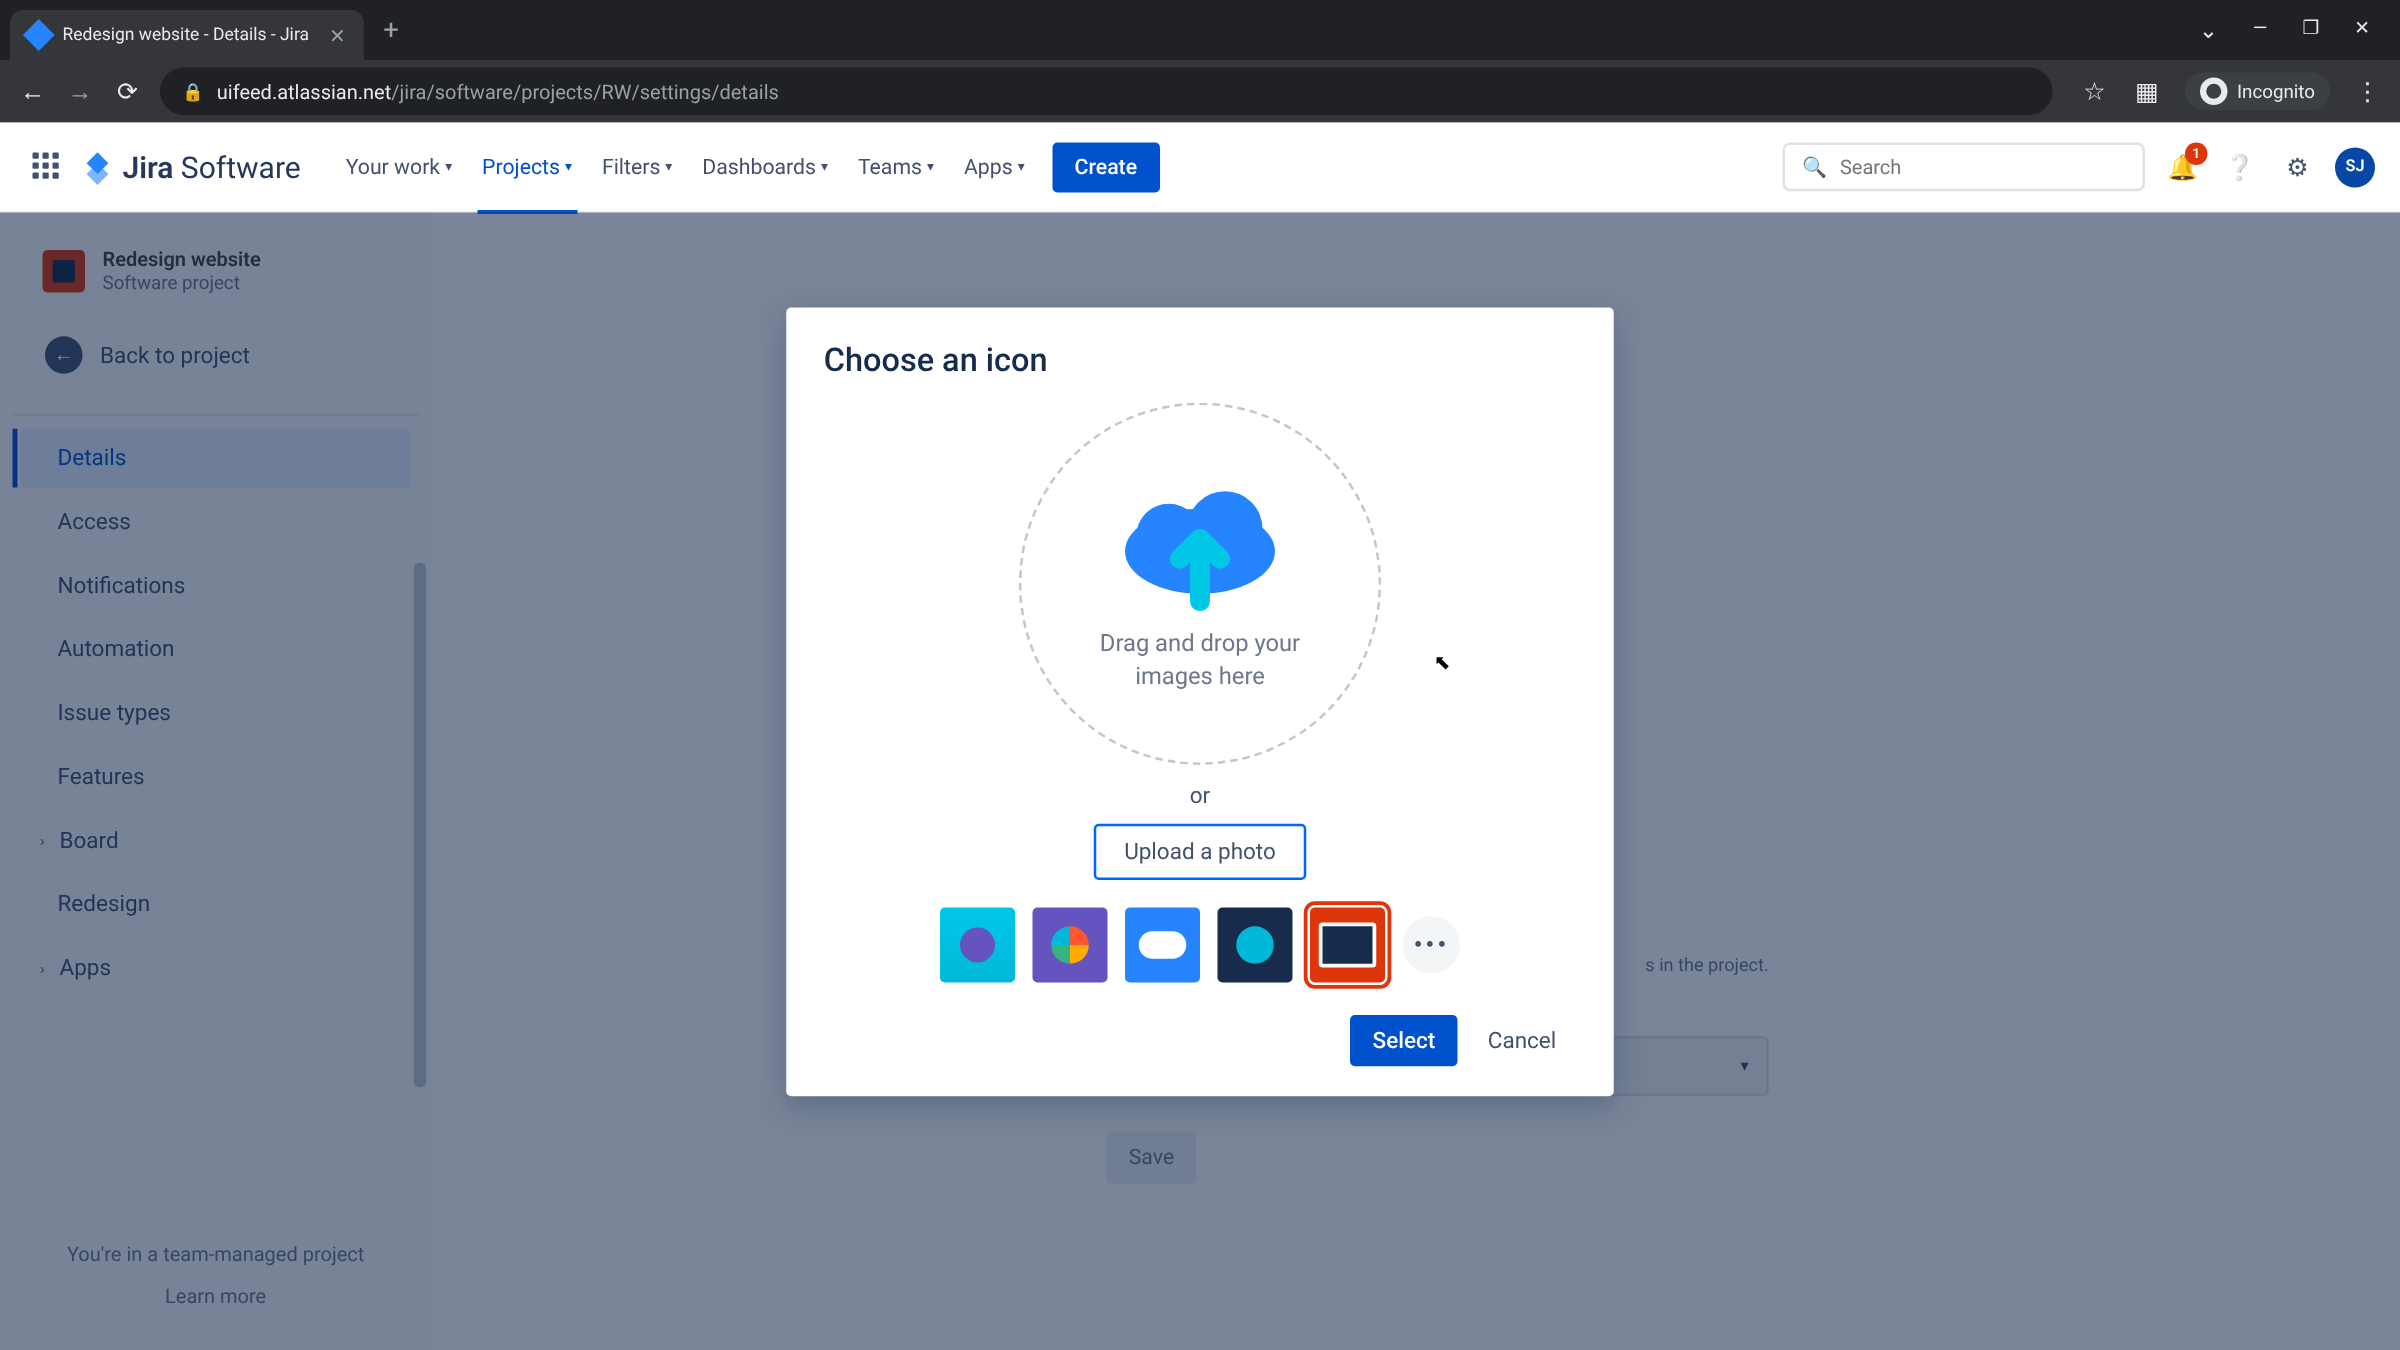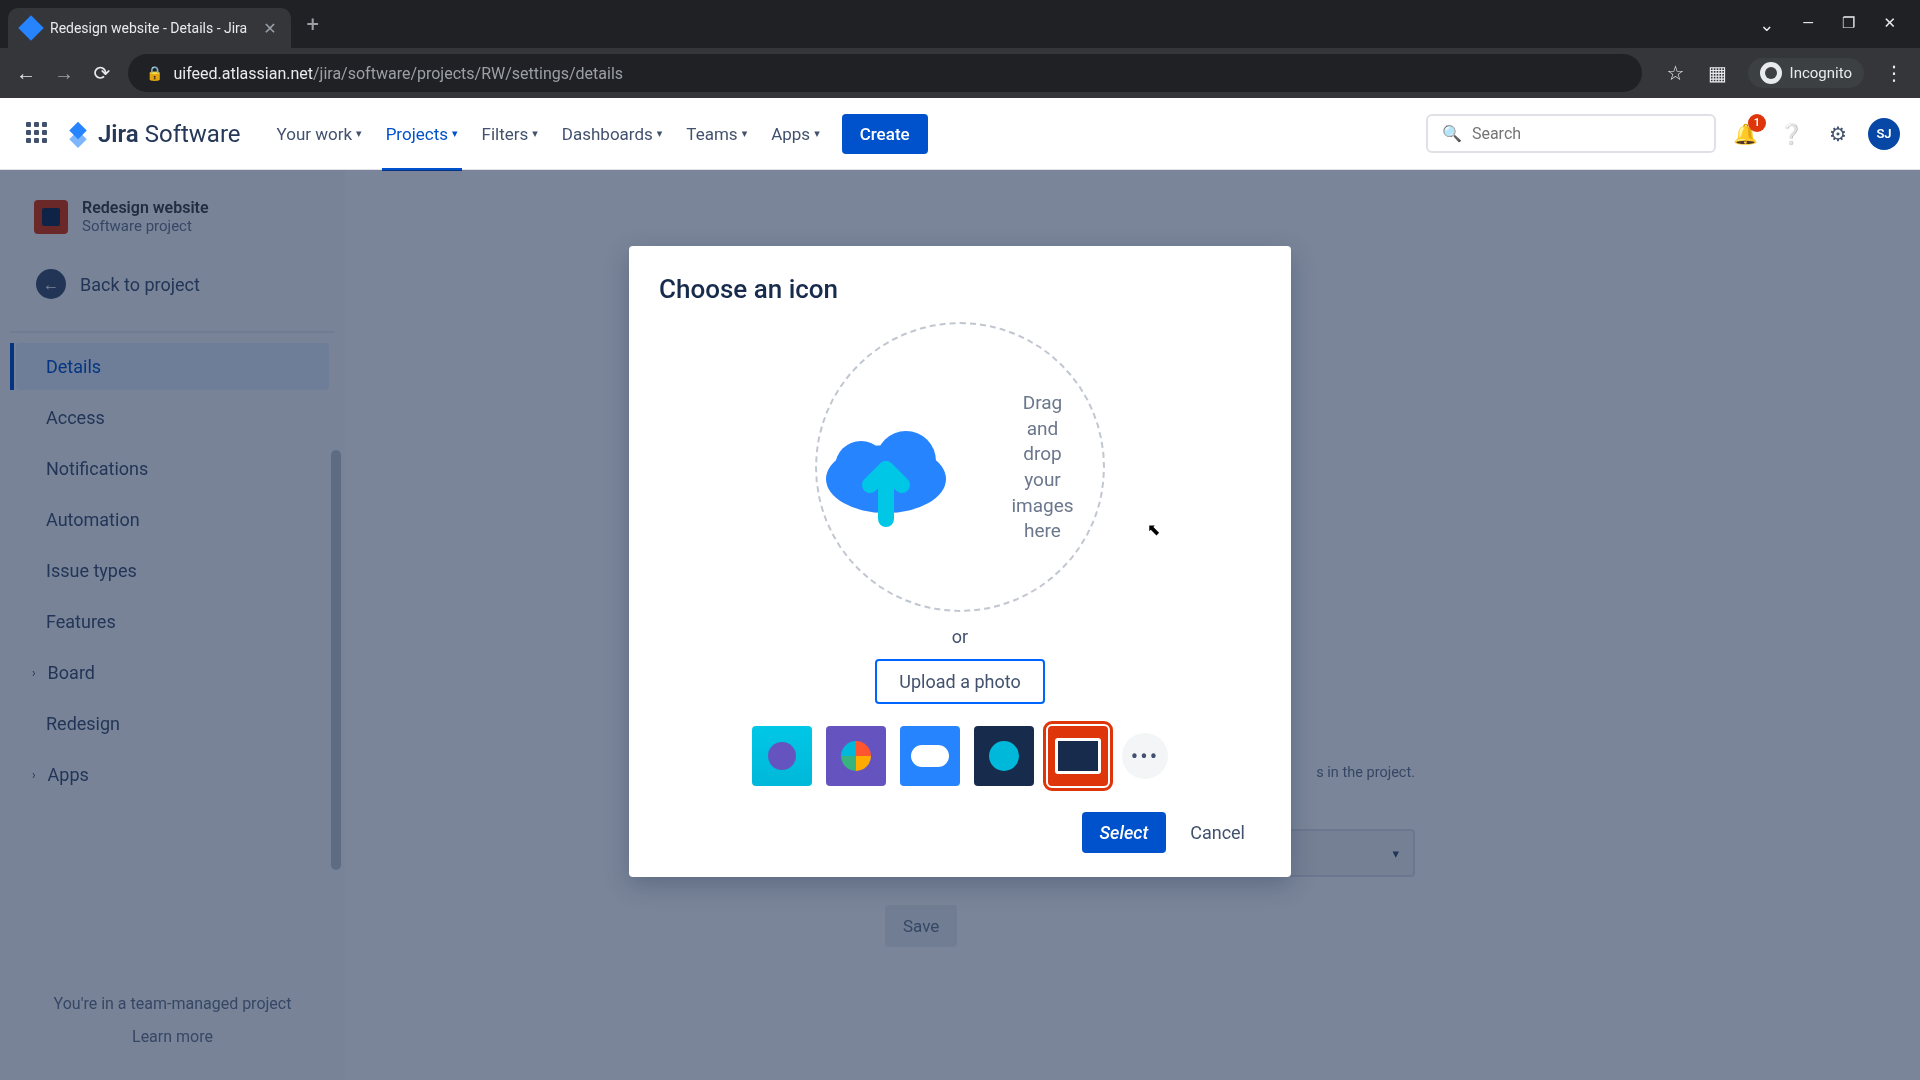--- a/index.html
+++ b/index.html
@@ -78,32 +78,32 @@
 .ff-input { width: 100%; height: 48px; border: 2px solid #dfe1e6; border-radius: 4px; padding: 0 14px; font-size: 16px; color: #172b4d; background: #fafbfc; }
 .ff-select { width: 100%; height: 48px; border: 2px solid #dfe1e6; border-radius: 4px; padding: 0 14px; font-size: 17px; color: #172b4d; background: #f4f5f7; display: flex; align-items: center; justify-content: space-between; cursor: pointer; }
 .ff-select .caret { color: #42526e; font-size: 13px; }
 .ff-help { font-size: 14.5px; color: #6b778c; margin-top: 6px; }
 .save-btn { background: rgba(9,30,66,0.08); color: #6b778c; border: none; border-radius: 4px; padding: 11px 18px; font-size: 17px; margin-top: 28px; cursor: not-allowed; }
 
 
 .overlay { position: absolute; inset: 0; background: rgba(9,30,66,0.54); display: flex; align-items: flex-start; justify-content: center; padding-top: 76px; }
 .modal { width: 662px; background: #fff; border-radius: 4px; box-shadow: 0 8px 24px rgba(9,30,66,0.25); padding: 28px 30px 24px 30px; }
 .modal-title { font-size: 26px; font-weight: 500; color: #172b4d; margin-bottom: 18px; }
-.dropzone { width: 290px; height: 290px; margin: 0 auto 14px auto; border: 2.5px dashed #c1c7d0; border-radius: 50%; display: flex; flex-direction: row; align-items: center; justify-content: center; gap: 25px; text-align: center; }
+.dropzone { width: 290px; height: 290px; margin: 0 auto 14px auto; border: 2.5px dashed #c1c7d0; border-radius: 50%; display: flex; flex-direction: column; align-items: center; justify-content: center; gap: 25px; text-align: center; }
 .cloud { width: 140px; height: 90px; position: relative; margin-bottom: 6px; }
 .cloud svg { width: 140px; height: 110px; }
 .drop-text { font-size: 19px; color: #6b778c; line-height: 1.35; padding: 0 30px; }
 .or-text { text-align: center; font-size: 18px; color: #42526e; margin-bottom: 12px; }
 .upload-btn { display: block; margin: 0 auto 22px auto; background: #fff; border: 2px solid #0065ff; color: #42526e; font-size: 18px; padding: 10px 22px; border-radius: 4px; cursor: pointer; }
 .icon-grid { display: flex; align-items: center; justify-content: center; gap: 14px; margin-bottom: 26px; }
 .icon-opt { width: 60px; height: 60px; border-radius: 4px; cursor: pointer; position: relative; display: flex; align-items: center; justify-content: center; }
 .icon-opt.selected { outline: 3px solid #de350b; outline-offset: 2px; }
 .more-btn { width: 46px; height: 46px; border-radius: 50%; background: #f4f5f7; display: flex; align-items: center; justify-content: center; cursor: pointer; font-size: 22px; color: #42526e; letter-spacing: 2px; }
 .modal-actions { display: flex; justify-content: flex-end; gap: 8px; }
-.btn-primary { background: #0052cc; color: #fff; border: none; border-radius: 4px; padding: 10px 18px; font-size: 18px; font-weight: 500; cursor: pointer; font-style: italic; }
+.btn-primary { background: #0052cc; color: #fff; border: none; border-radius: 4px; padding: 10px 18px; font-size: 18px; font-weight: 500; cursor: pointer; }
 .btn-plain { background: transparent; color: #42526e; border: none; border-radius: 4px; padding: 10px 16px; font-size: 18px; cursor: pointer; }
 
 
 .ic1 { background: linear-gradient(#00c7e6,#00b8d9); }
 .ic1::after { content:""; width:28px; height:28px; background:#6554c0; border-radius:50%; position:relative; display:block; margin:0 auto; }
 .ic2 { background: #6554c0; }
 .ic2::after { content:""; width:30px; height:30px; background: conic-gradient(#ff5630 0 90deg,#ffab00 90deg 180deg,#36b37e 180deg 270deg,#00b8d9 270deg 360deg); border-radius:50%; display:block; }
 .ic3 { background: #2684ff; }
 .ic3::after { content:""; width:38px; height:22px; background:#fff; border-radius:14px; display:block; }
 .ic4 { background: #172b4d; }

